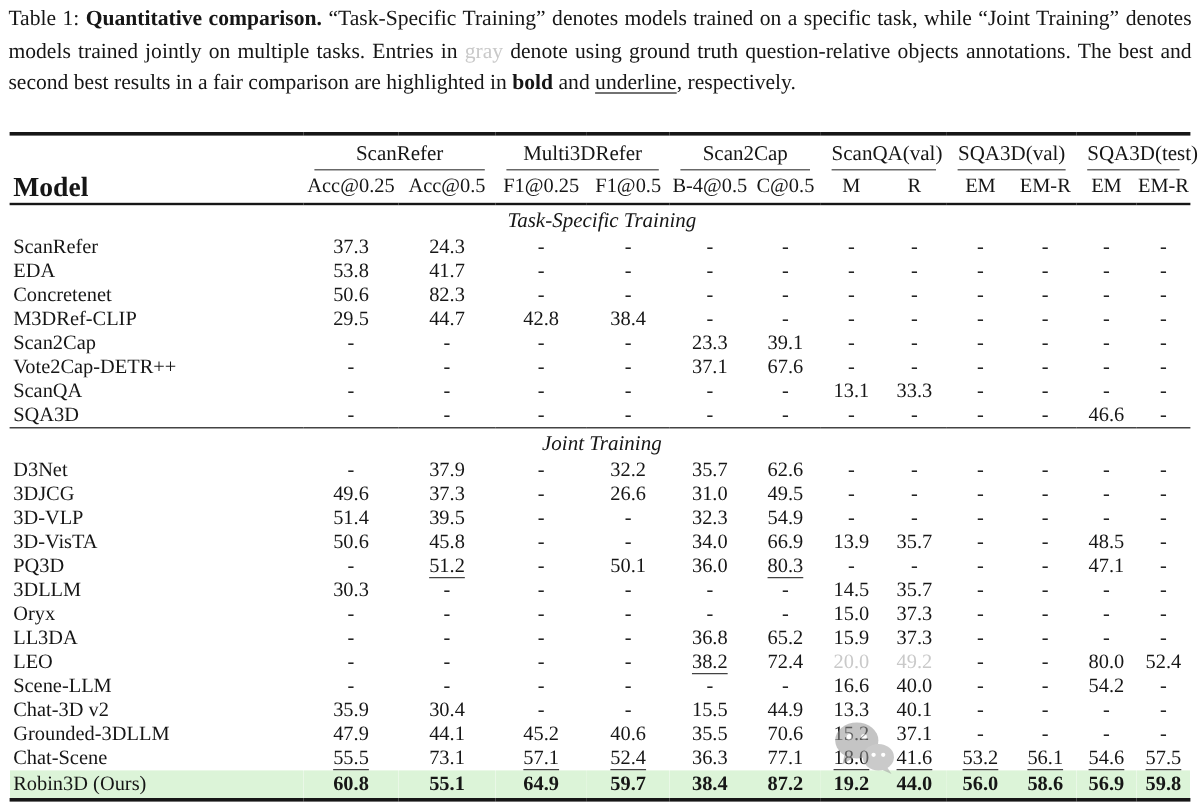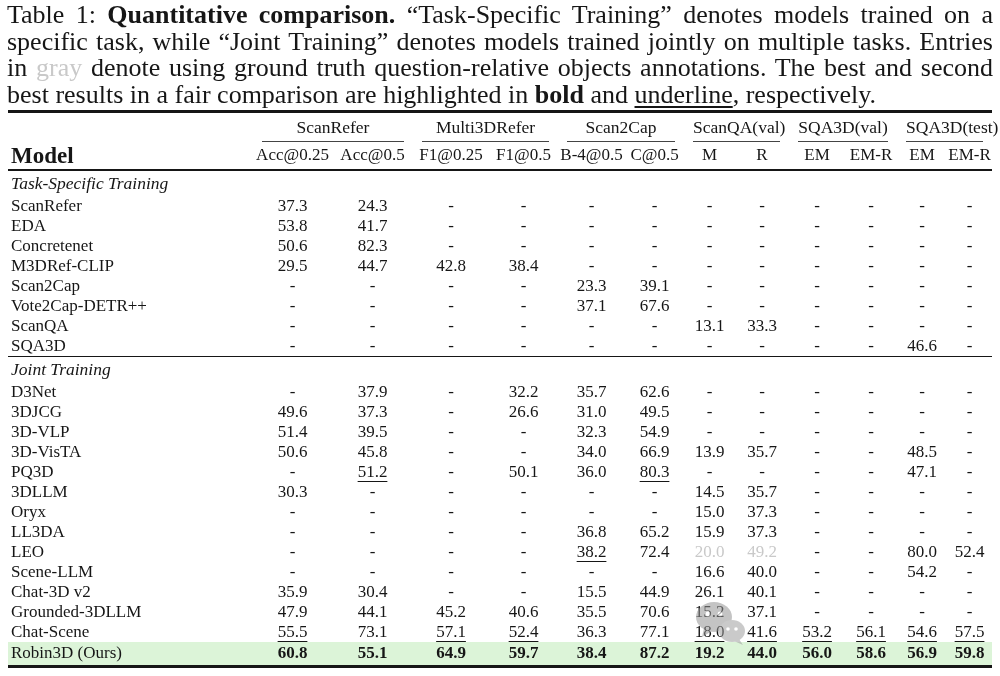--- a/index.html
+++ b/index.html
@@ -4,21 +4,21 @@
 <style>
   html,body{margin:0;padding:0;}
   body{
     width:1000px;height:676px;overflow:hidden;position:relative;
     background:#ffffff;color:#161616;
     font-family:"Liberation Serif", serif;
   }
   
   .caption{
     position:absolute;top:2px;left:7px;width:986px;margin:0;
-    font-size:26px;line-height:26.5px;text-align:justify;
+    font-size:18px;line-height:26.5px;text-align:justify;
   }
   .caption .gray{color:var(--gray-entry,#c9c9c9);}
   .caption .ul{text-decoration:underline;text-underline-offset:3px;}
   
   .table-wrap{position:absolute;top:110px;left:8px;width:984px;}
   table.paper-table{
     border-collapse:collapse;table-layout:fixed;width:984px;
     border-top:3px solid #161616;border-bottom:3.5px solid #161616;
   }
   thead th{font-weight:normal;font-size:17px;padding:0;}
@@ -33,21 +33,21 @@
     vertical-align:middle;border-bottom:2.5px solid #161616;
   }
   tr.sub-row{height:28px;margin-top:28px;}
   tr.sub-row th{border-bottom:2.5px solid #161616;vertical-align:middle;}
   tbody td{
     font-size:17px;text-align:center;padding:0;height:20px;vertical-align:middle;
     white-space:nowrap;overflow:hidden;
   }
   tbody td.model{text-align:left;padding-left:3px;}
   tr.section{height:26px;}
-  tr.section td{text-align:left;font-style:italic;padding-left:3px;font-size:17.5px;}
+  tr.section td{text-align:center;font-style:italic;padding-left:3px;font-size:17.5px;}
   tr.ruled td{border-top:1.5px solid #161616;}
   tr.highlight{height:24px;}
   tr.highlight td{background:var(--hl,#dcf4d8);}
   td.u{text-decoration:underline;text-underline-offset:3.5px;}
   td.b{font-weight:bold;font-family:Liberation Serif, serif;}
   td.g{color:var(--gray-entry,#c9c9c9);}
   
   .watermark{
     position:absolute;left:694px;top:600px;display:flex;align-items:center;gap:5px;
     opacity:.55;z-index:5;pointer-events:none;
@@ -394,21 +394,21 @@
           <td>-</td>
         </tr>
         <tr>
           <td class="model">Chat-3D v2</td>
           <td>35.9</td>
           <td>30.4</td>
           <td>-</td>
           <td>-</td>
           <td>15.5</td>
           <td>44.9</td>
-          <td>26.1</td>
+          <td>13.3</td>
           <td>40.1</td>
           <td>-</td>
           <td>-</td>
           <td>-</td>
           <td>-</td>
         </tr>
         <tr>
           <td class="model">Grounded-3DLLM</td>
           <td>47.9</td>
           <td>44.1</td>

